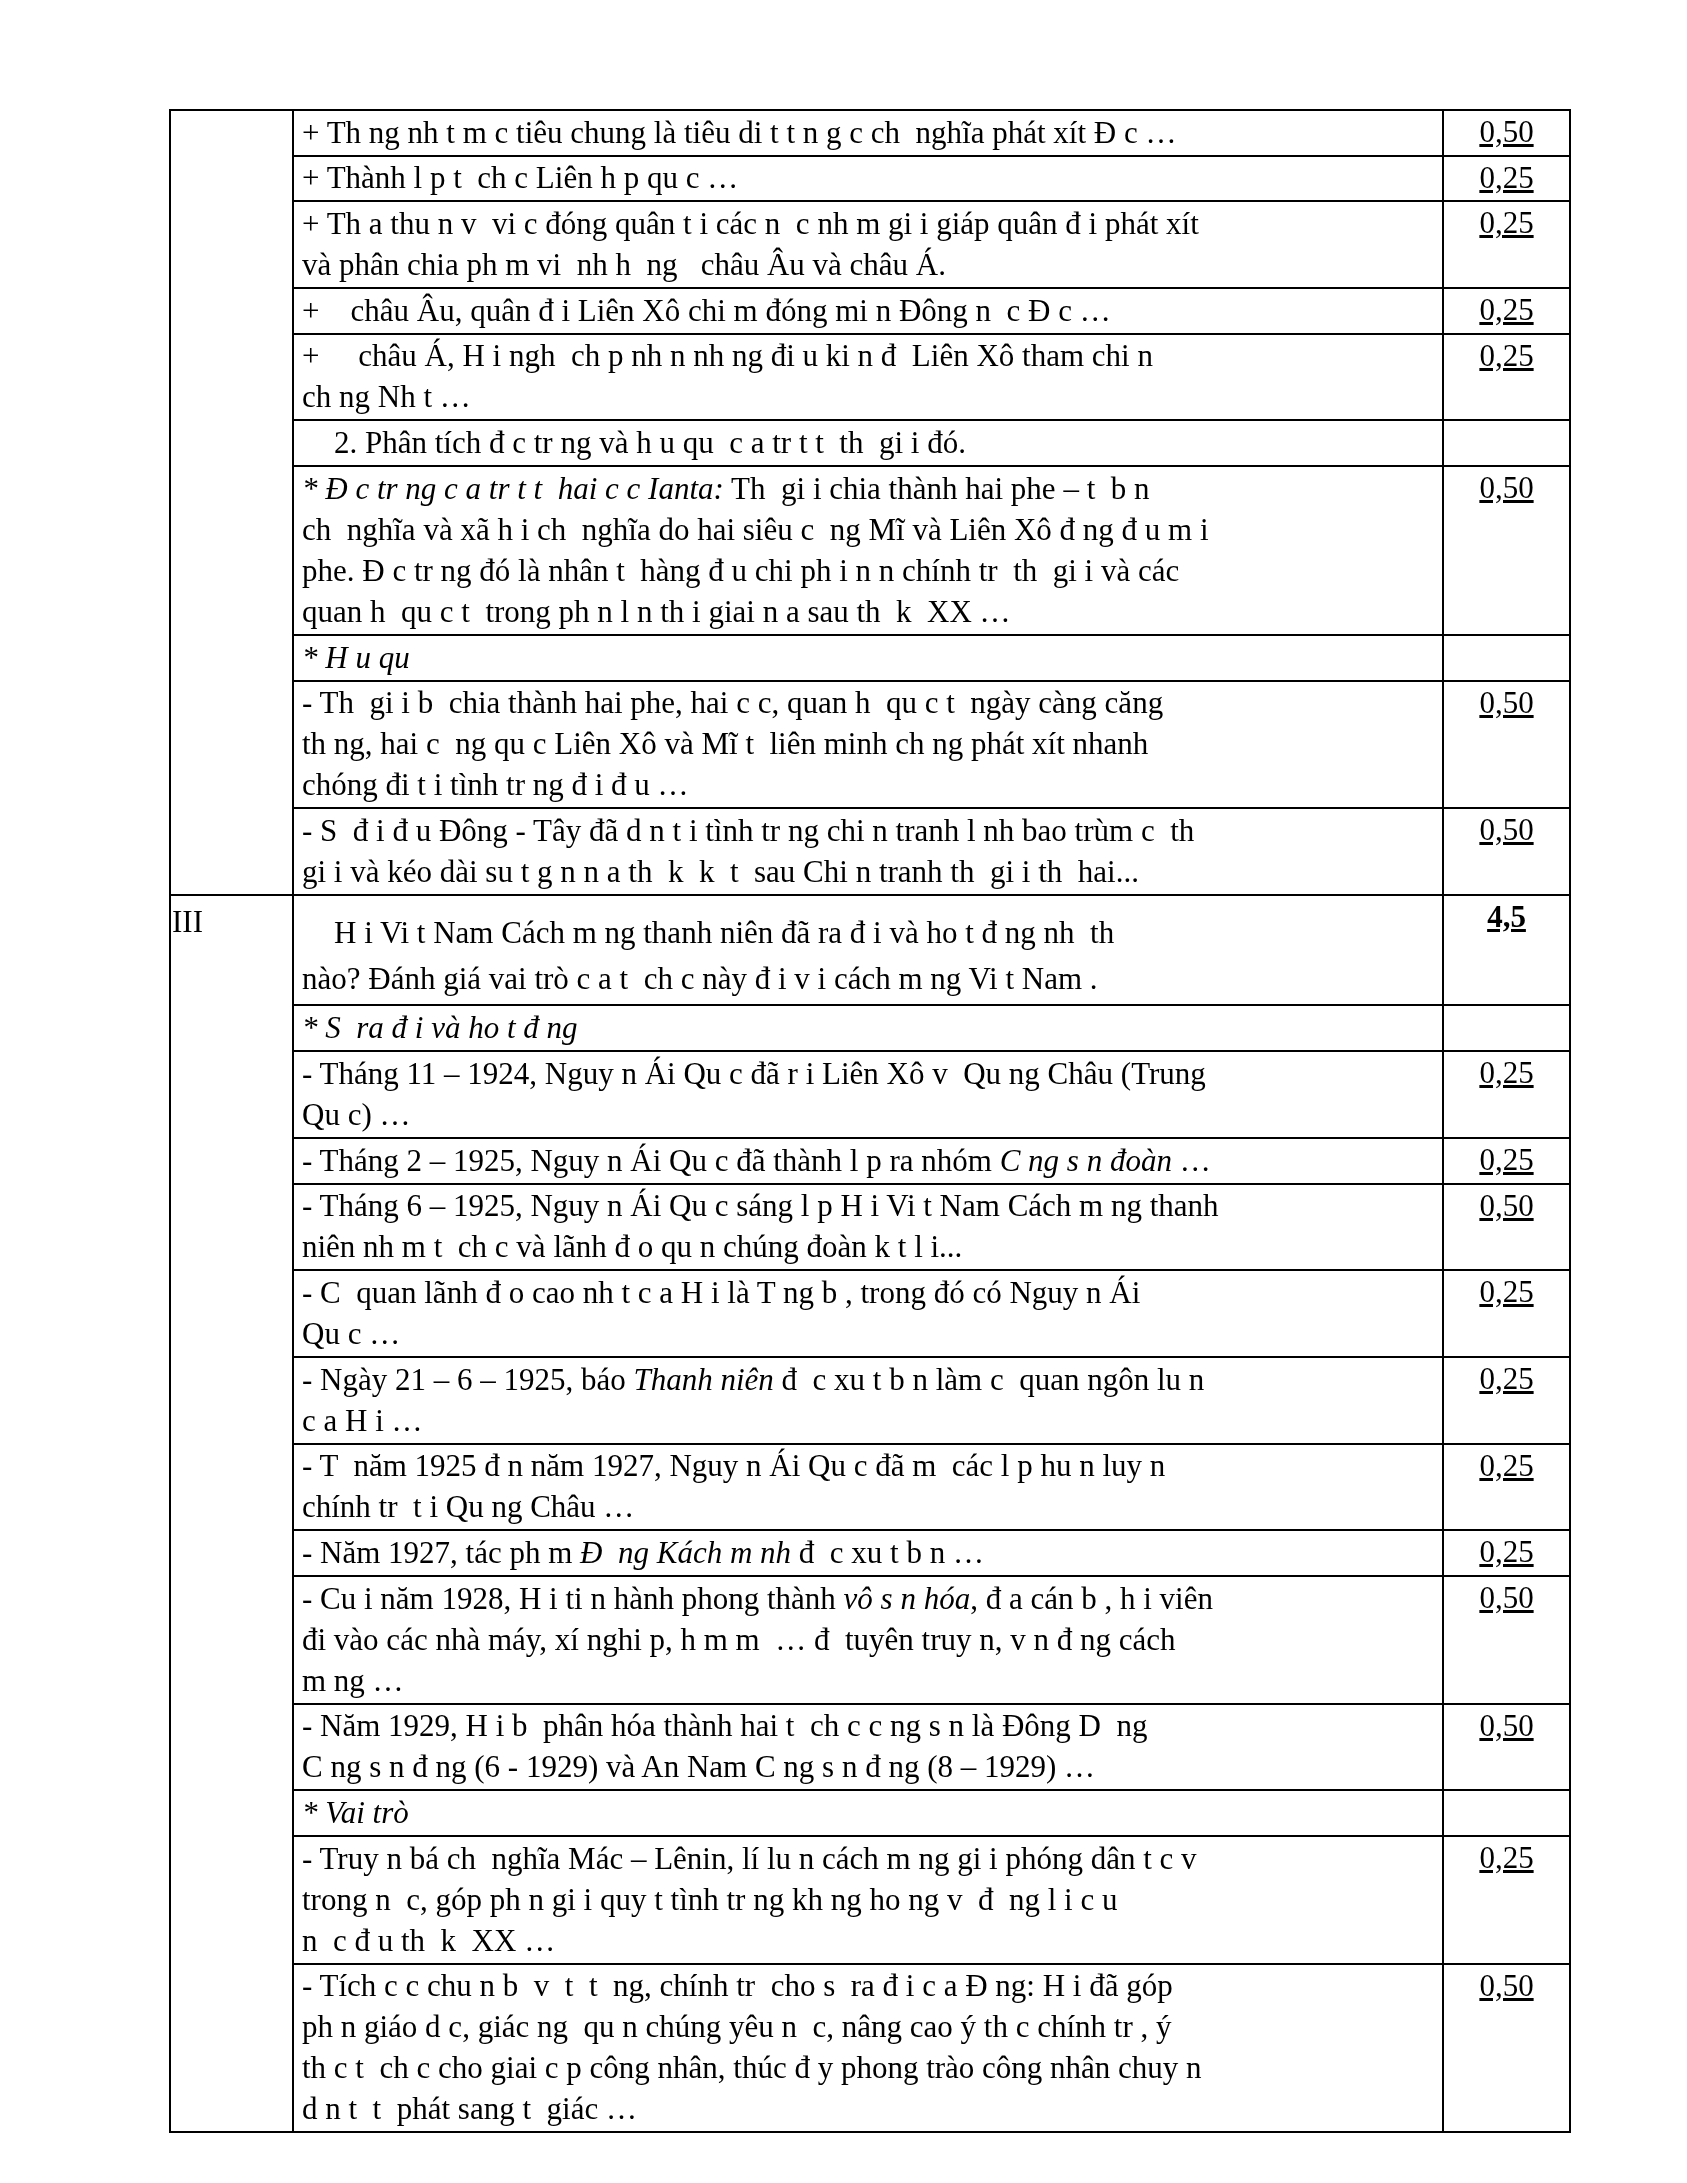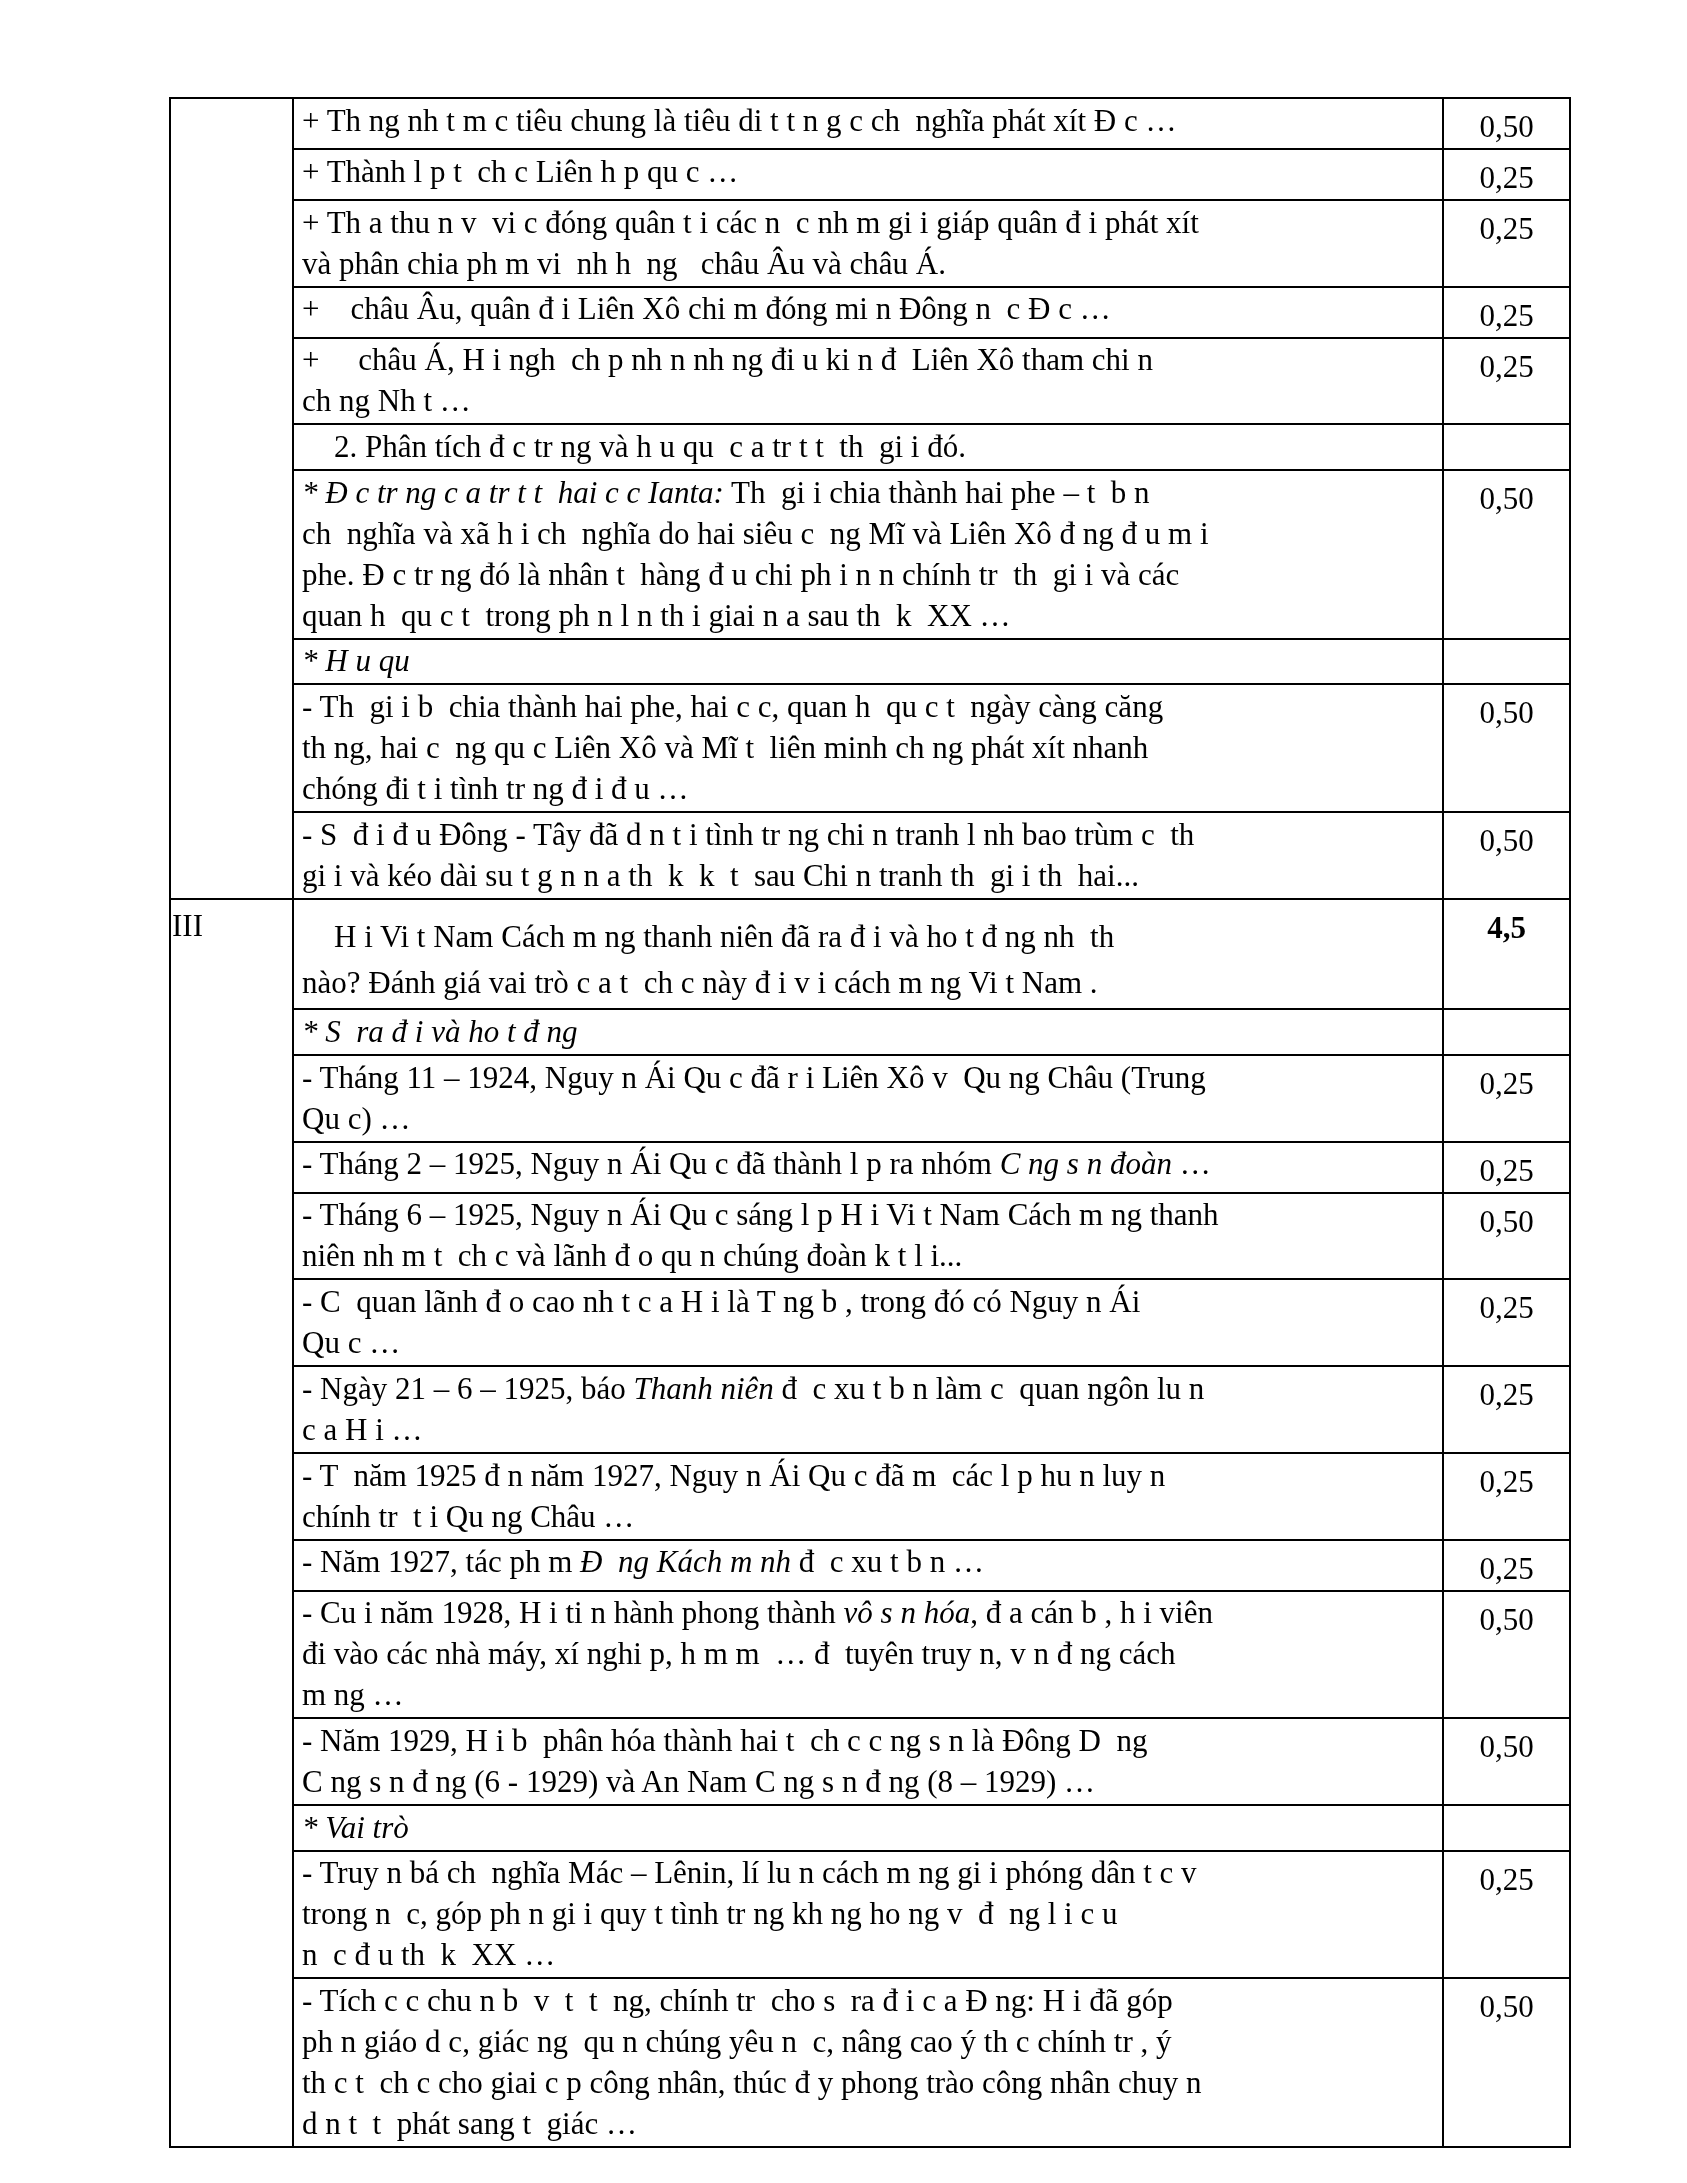--- a/index.html
+++ b/index.html
@@ -15,21 +15,21 @@
   .page {
     position: absolute;
     left: 0; top: 0;
     width: 1687px;
     height: 2183px;
     background: #ffffff;
   }
   table.doc-table {
     position: absolute;
     left: 169px;
-    top: 97px;
+    top: 109px;
     width: 1402px;
     border-collapse: collapse;
     table-layout: fixed;
     border: 2.6px solid #000000;
   }
   col.c-no    { width: 123px; }
   col.c-score { width: 127px; }
   td {
     border: 2px solid #000000;
     vertical-align: top;
@@ -42,21 +42,22 @@
     font-weight: normal;
     padding-top: 5.3px;
   }
   td.col-content {
     padding: 0.7px 5.3px 2px 8px;
     white-space: pre-wrap;
     overflow: hidden;
   }
   td.col-score {
     text-align: center;
-    padding-top: 7px;
+    padding-top: 0;
+    text-decoration: underline;
   }
   td.col-score.score-bold { font-weight: bold; }
   tr.row-tall td.col-content {
     line-height: 46px;
     padding-top: 14px;
     padding-bottom: 2.6px;
   }
   .seg-normal { font-style: normal; font-weight: normal; }
   .seg-bold   { font-weight: normal; margin-left: 32px; }
   .seg-italic { font-style: italic; }

